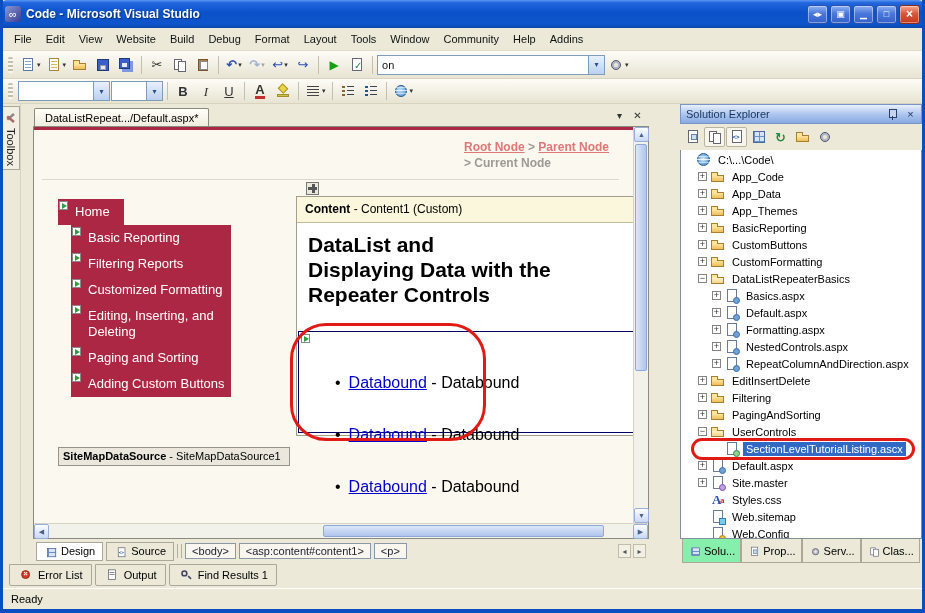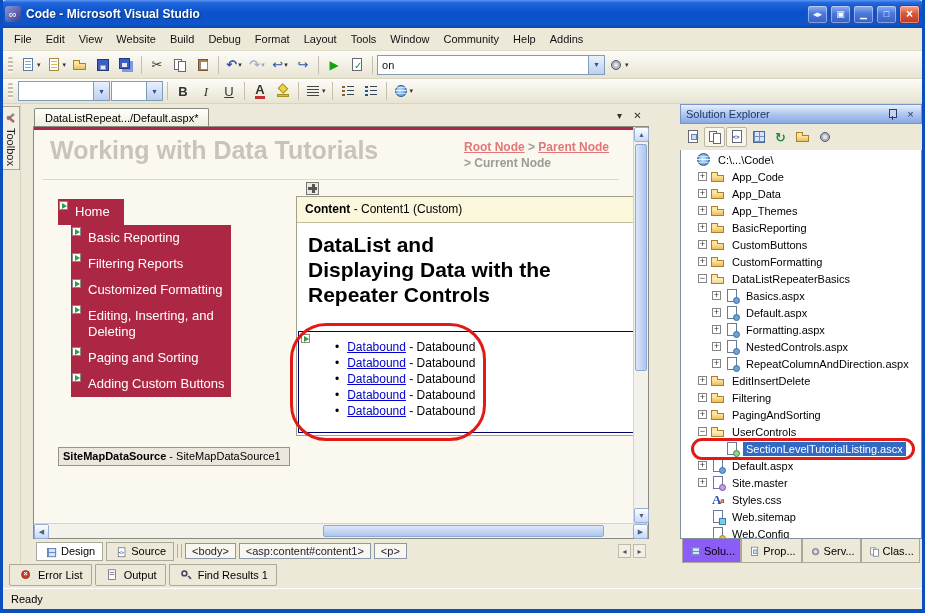--- a/index.html
+++ b/index.html
@@ -135,21 +135,21 @@
   .green-chip::before{content:"";position:absolute;left:2px;top:1px;border-left:5px solid #2F9E3F;border-top:3px solid transparent;border-bottom:3px solid transparent;}
   .move-handle{position:absolute;left:272px;top:55px;width:13px;height:13px;border:1px solid #777;background:#ECE9D8;cursor:move;}
   .move-handle::before{content:"";position:absolute;left:5px;top:1px;width:3px;height:9px;background:#555;}
   .move-handle::after{content:"";position:absolute;left:1px;top:4px;width:9px;height:3px;background:#555;}
   .content-box{position:absolute;left:262px;top:69px;width:356px;border:1px solid #A0A08C;background:#fff;}
   .content-hd{height:26px;background:#FBF7DC;border-bottom:1px solid #C0BC9A;font-size:12px;line-height:25px;padding-left:8px;color:#000;cursor:pointer;}
   .content-bd{position:relative;height:212px;background:#fff;}
   .article-heading{padding:9px 0 0 11px;font-size:21px;font-weight:bold;line-height:25px;color:#000;}
   .ucontrol-box{position:absolute;left:1px;right:1px;top:108px;height:102px;border:1px solid #000066;background:#fff;}
   .db-list{padding-top:7px;}
-  .db-item{font-size:12px;line-height:16px;padding-left:36px;color:#000;}
+  .db-item{font-size:16px;line-height:16px;padding-left:36px;color:#000;margin-top:36px;}
   .db-item::before{content:"•";margin-right:8px;}
   .db-link{color:#0000CC;text-decoration:underline;cursor:pointer;}
   .smds{position:absolute;left:24px;top:320px;width:232px;height:19px;background:#EBE7DC;border:1px solid #98948A;font-size:11px;line-height:17px;padding-left:4px;white-space:nowrap;overflow:hidden;color:#000;}
   .annotation{position:absolute;border:3px solid var(--annotation);pointer-events:none;z-index:9;}
   .oval1{left:256px;top:196px;width:196px;height:118px;border-radius:36px;}
   .oval2{left:10px;right:6px;height:22px;border-radius:12px;}
   
   .panel-gap{width:7px;flex:none;}
   .se-panel{width:242px;flex:none;display:flex;flex-direction:column;min-height:0;}
   .se-header{height:20px;flex:none;display:flex;align-items:center;gap:3px;padding:0 3px 0 5px;font-size:11px;color:#17355E;
@@ -178,21 +178,21 @@
   .ic-aspx::before,.ic-ascx::before,.ic-master::before,.ic-config::before,.ic-sitemap::before{left:3px;top:1px;width:10px;height:13px;background:#fff;border:1px solid #6B7B95;}
   .ic-aspx::after{right:0;bottom:0;width:7px;height:7px;border-radius:50%;background:#6FA0D8;border:1px solid #3A6EA5;}
   .ic-ascx::after{right:0;bottom:0;width:7px;height:7px;border-radius:50%;background:#8FD18F;border:1px solid #3A8E3A;}
   .ic-master::after{right:0;bottom:0;width:7px;height:7px;border-radius:50%;background:#C0A0E0;border:1px solid #7A50B0;}
   .ic-config::after{right:0;bottom:0;width:7px;height:7px;border-radius:50%;background:#F0C040;border:1px solid #B08010;}
   .ic-sitemap::after{right:0;bottom:0;width:7px;height:7px;background:#80C8E8;border:1px solid #3080B0;}
   .ic-css::before{content:"A";left:2px;top:0;font:bold 13px "Liberation Serif",serif;color:#2850B8;}
   .ic-css::after{content:"a";left:10px;top:3px;font:bold 9px "Liberation Serif",serif;color:#C03030;}
   .se-tabs{height:24px;flex:none;display:flex;align-items:stretch;padding-left:2px;background:#ECE9D8;}
   .se-tab{display:flex;align-items:center;gap:3px;padding:0 5px;font-size:11px;border:1px solid #ACA899;border-top:none;background:#ECE9D8;cursor:pointer;}
-  .se-tab.active{background:#8b5cf6;}
+  .se-tab.active{background:#86efac;}
   .se-tab .shp{transform:scale(.7);width:13px;height:14px;}
   
   .bottom-tabbar{height:25px;flex:none;display:flex;align-items:stretch;gap:3px;padding:1px 0 2px 6px;background:#ECE9D8;}
   .btab{display:flex;align-items:center;gap:4px;padding:0 8px;font-size:11px;border:1px solid #ACA899;background:#ECE9D8;border-radius:0 0 2px 2px;cursor:pointer;}
   .btab .shp{transform:scale(.8);}
   .statusbar{height:21px;flex:none;display:flex;align-items:center;padding-left:8px;font-size:11px;color:#000;background:#ECE9D8;border-top:1px solid #fff;}
 </style>
 </head>
 <body>
 
@@ -356,21 +356,20 @@
         <div class="strip-btns" data-name="document-well-buttons">
           <span class="strip-btn" data-name="active-files-dropdown-icon">▾</span>
           <span class="strip-btn" data-name="close-document-icon">✕</span>
         </div>
       </div>
 
       <div class="doc-client" data-name="document-client">
         <div class="design-wrap">
           <div class="design-surface" data-name="design-surface">
             <div class="page-topline" data-name="page-top-rule"></div>
-            <div class="page-title" data-name="page-title">Working with Data Tutorials</div>
             <div class="breadcrumb" data-name="breadcrumb">
               <span class="bc-link" data-name="breadcrumb-link-root">Root Node</span>
               <span class="bc-sep" data-name="breadcrumb-separator">&gt;</span>
               <span class="bc-link" data-name="breadcrumb-link-parent">Parent Node</span>
               <span class="bc-tail"><span class="bc-sep" data-name="breadcrumb-separator">&gt;</span> <span class="bc-current" data-name="breadcrumb-current">Current Node</span></span>
             </div>
             <div class="hdr-divider" data-name="header-divider"></div>
 
             <div class="navmenu" data-name="site-nav-menu">
                 <div class="nav-item home" data-name="nav-item-home"><span class="green-chip" data-name="smart-tag-icon"></span><span data-name="nav-item-label">Home</span></div>

